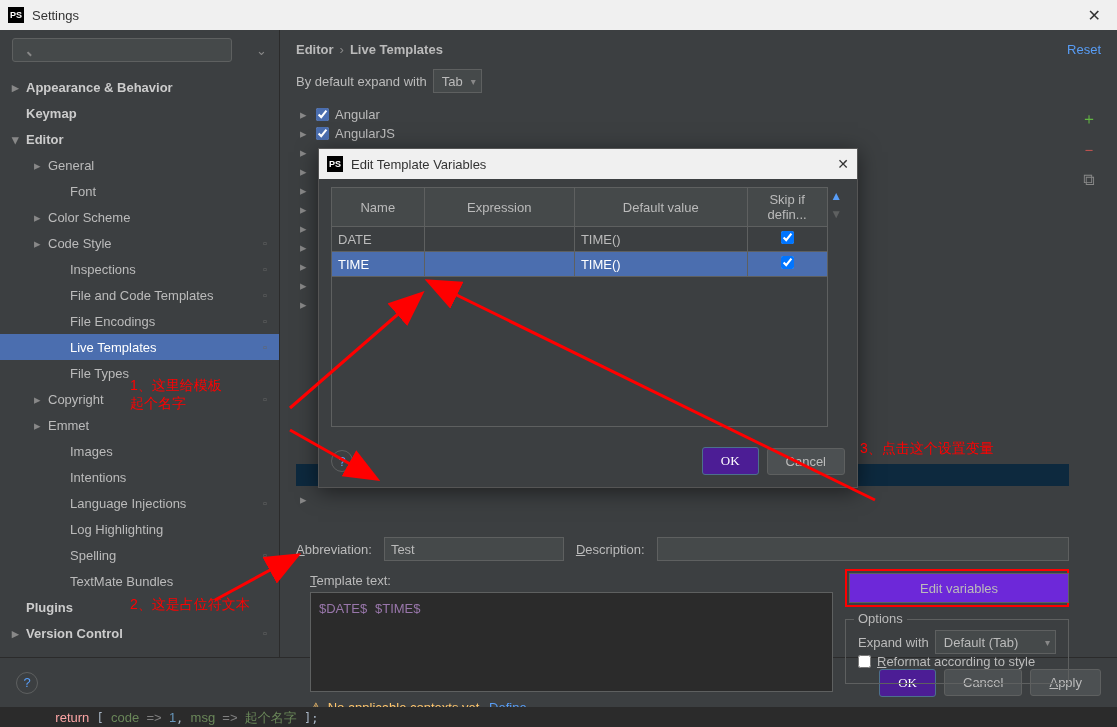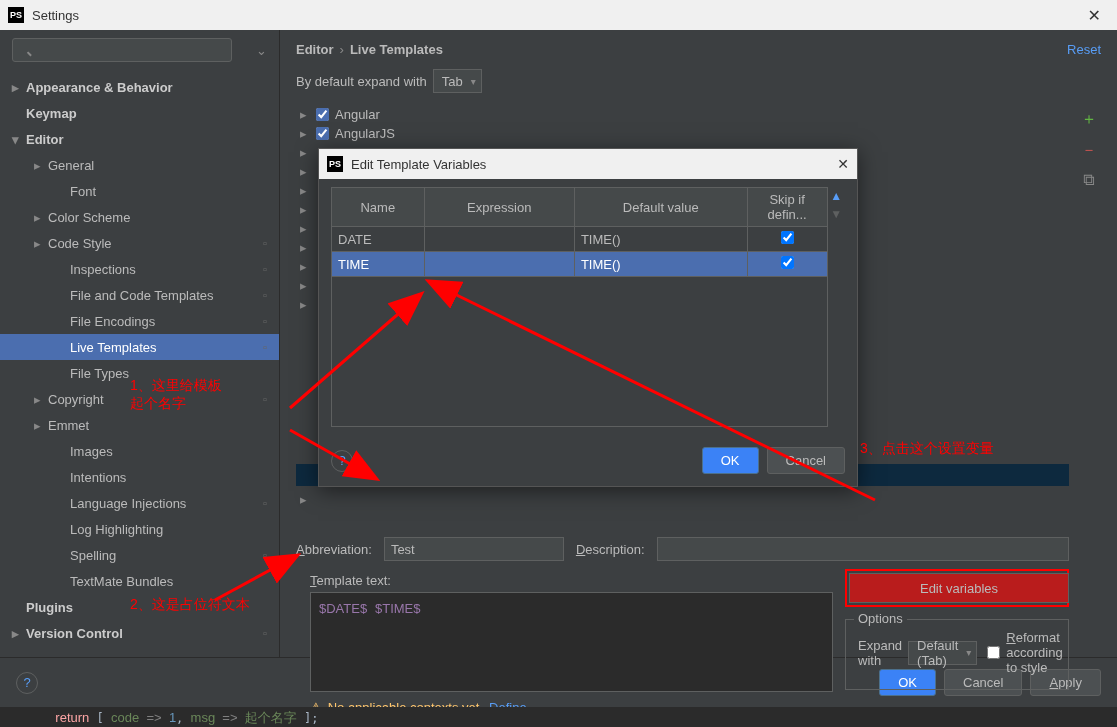--- a/index.html
+++ b/index.html
@@ -54,36 +54,36 @@
 .sel-bar { background: #0d293e; height: 22px; margin-top: 150px; }
 
 .form-row { display: flex; gap: 12px; padding: 8px 0; align-items: center; }
 .form-row label { color: #bbb; }
 .text-input { background: #45494a; border: 1px solid #5e6060; padding: 3px 6px; color: #bbb; height: 24px; }
 .underline { text-decoration: underline; }
 
 .template-text-area { background: #2b2b2b; border: 1px solid #5e6060; padding: 8px; color: #cc7832; font-family: "Consolas", monospace; height: 100px; }
 .template-text-area .var { color: #9876aa; }
 
-.edit-vars-btn { background: #b91c1c; border: 1px solid #5e6060; padding: 6px 20px; color: #bbb; cursor: pointer; width: 220px; text-align: center; height: 30px; display: flex; align-items: center; justify-content: center; }
+.edit-vars-btn { background: #6d28d9; border: 1px solid #5e6060; padding: 6px 20px; color: #bbb; cursor: pointer; width: 220px; text-align: center; height: 30px; display: flex; align-items: center; justify-content: center; }
 .edit-vars-highlight { border: 2px solid #ff0000; padding: 2px; }
 
 .options-box { border: 1px solid #5e6060; padding: 10px 12px 14px; position: relative; margin-top: 12px; }
 .options-box .legend { position: absolute; top: -9px; left: 8px; background: #3c3f41; padding: 0 4px; color: #bbb; }
-.options-inner { display: flex; flex-direction: row; gap: 10px; }
+.options-inner { display: flex; flex-direction: column; }
 .cb-row { display: flex; align-items: center; gap: 6px; }
 
 .warn-row { display: flex; align-items: center; gap: 6px; padding: 8px 0; color: #ffc66d; }
 .warn-row .warn-icon { color: #ffc66d; }
 .warn-row .define { color: #589df6; cursor: pointer; }
 
 .bottom-bar { height: 50px; border-top: 1px solid #2b2b2b; display: flex; align-items: center; padding: 0 16px; gap: 8px; }
 .bottom-bar .help { width: 22px; height: 22px; border-radius: 50%; border: 1px solid #5e6060; color: #589df6; display: flex; align-items: center; justify-content: center; cursor: pointer; }
 .btn { background: #4c5052; border: 1px solid #5e6060; padding: 5px 18px; color: #bbb; cursor: pointer; border-radius: 3px; }
-.btn.primary { background: #3b82f6; border-color: #4c708c; color: #fff; }
+.btn.primary { background: #4c1d95; border-color: #4c708c; color: #fff; font-family: Liberation Serif, serif; }
 
 
 .dialog { position: absolute; left: 318px; top: 148px; width: 540px; background: #3c3f41; border: 1px solid #555; box-shadow: 0 4px 20px rgba(0,0,0,0.5); z-index: 100; }
 .dialog-titlebar { height: 30px; background: #f0f0f0; color: #333; display: flex; align-items: center; padding: 0 8px; }
 .dialog-titlebar .icon { width: 16px; height: 16px; background: #000; color: #fff; display: inline-flex; align-items: center; justify-content: center; font-size: 9px; font-weight: bold; margin-right: 8px; }
 .dialog-titlebar .close { margin-left: auto; cursor: pointer; font-size: 14px; }
 .dialog-body { padding: 8px 12px 12px; }
 .var-table { width: 100%; border-collapse: collapse; border: 1px solid #5e6060; }
 .var-table th { background: #45494a; color: #bbb; font-weight: normal; padding: 4px 6px; border: 1px solid #5e6060; text-align: center; }
 .var-table td { padding: 4px 6px; border: 1px solid #5e6060; color: #bbb; text-align: left; height: 14px; }

